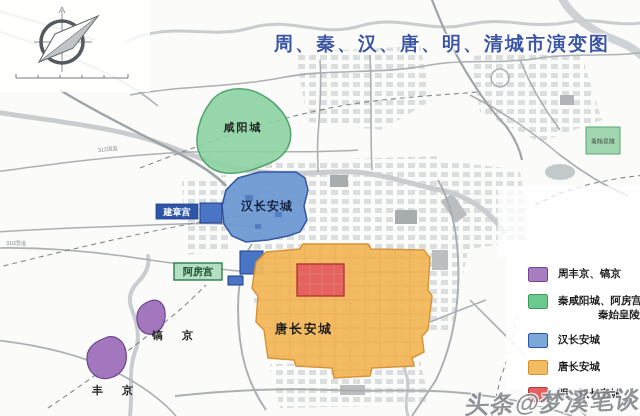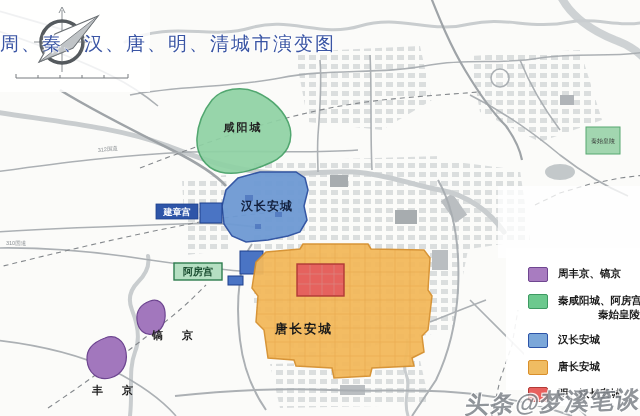--- a/index.html
+++ b/index.html
@@ -1,21 +1,21 @@
 <!DOCTYPE html>
 <html><head>
 <meta charset="utf-8">
 <style>
   html,body{margin:0;padding:0;}
   body{font-family:"Liberation Sans",sans-serif;}
   .stage{position:relative;width:640px;height:416px;overflow:hidden;background:#fbfbf9;}
   .stage svg{position:absolute;left:0;top:0;}
   .map-title{
-    position:absolute;top:31px;left:0;right:30px;text-align:left;
-    font-size:19px;font-weight:normal;letter-spacing:2px;color:#3a55a4;
+    position:absolute;top:31px;left:0;right:30px;text-align:right;
+    font-size:19px;font-weight:bold;letter-spacing:2px;color:#3a55a4;
     text-shadow:0 0 2px #fff,0 0 4px #fff,1px 1px 0 #fff,-1px -1px 0 #fff;
     z-index:5;
   }
   .legend{
     position:absolute;left:524px;top:262px;width:116px;z-index:6;
     background:rgba(255,255,255,0.92);padding:4px 0 4px 4px;
   }
   .legend-row{display:flex;align-items:flex-start;margin-bottom:11px;}
   .legend-row:last-child{margin-bottom:0;}
   .swatch{

